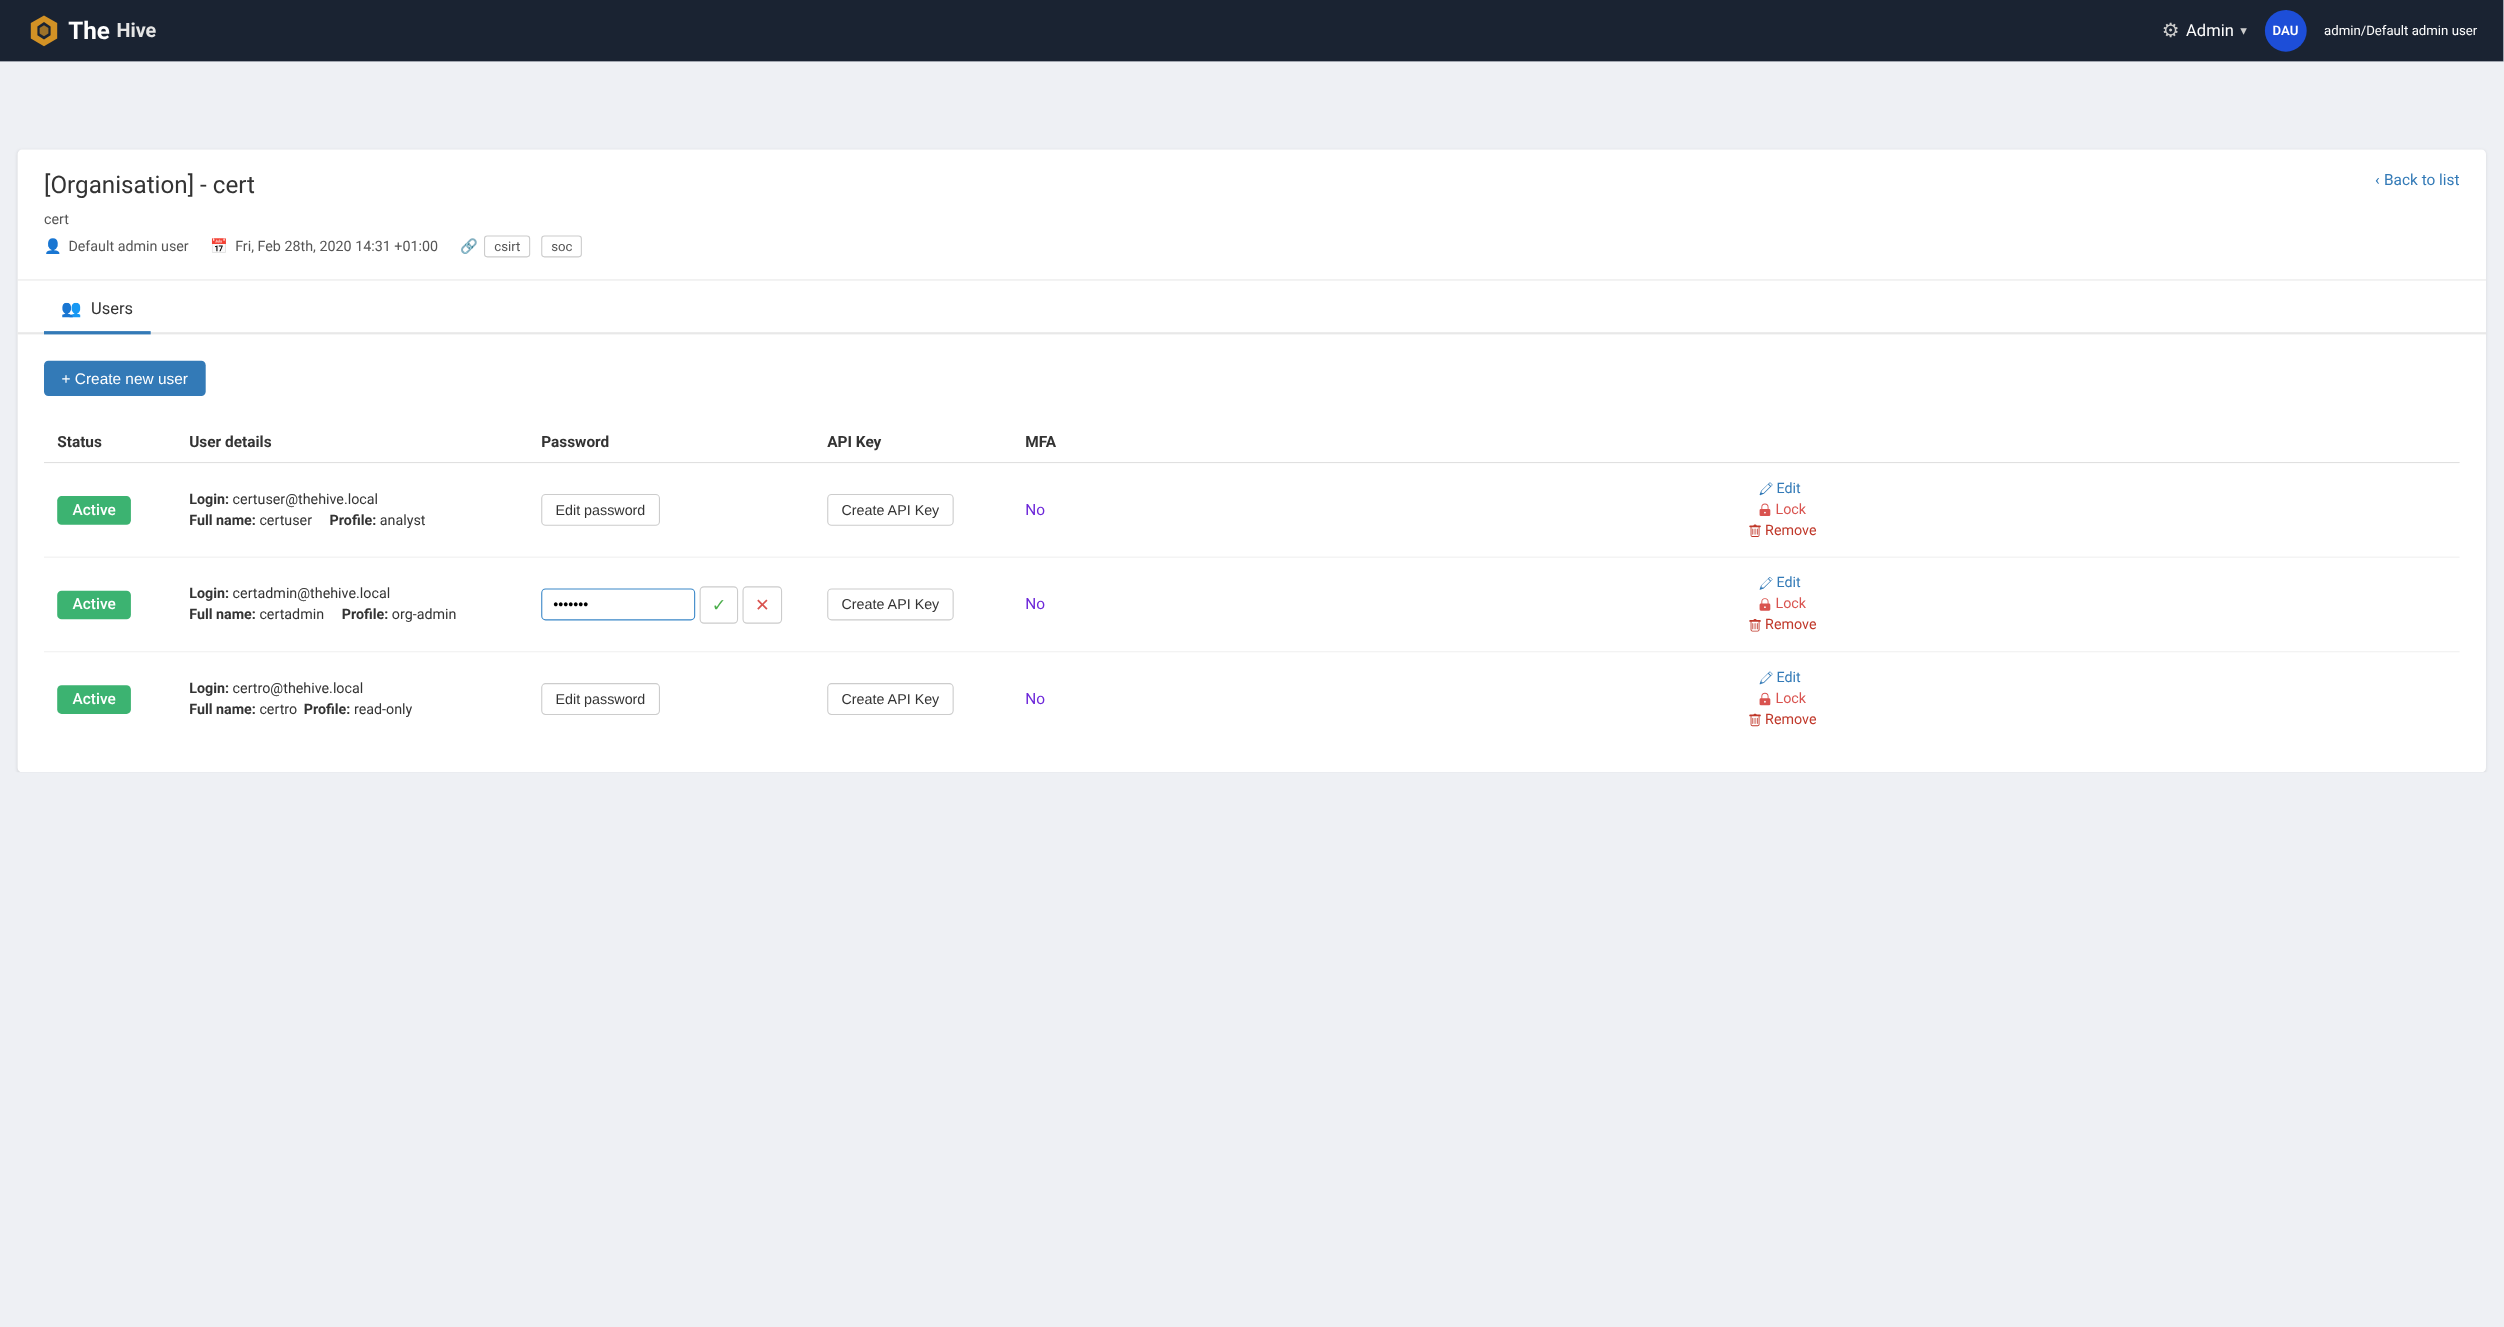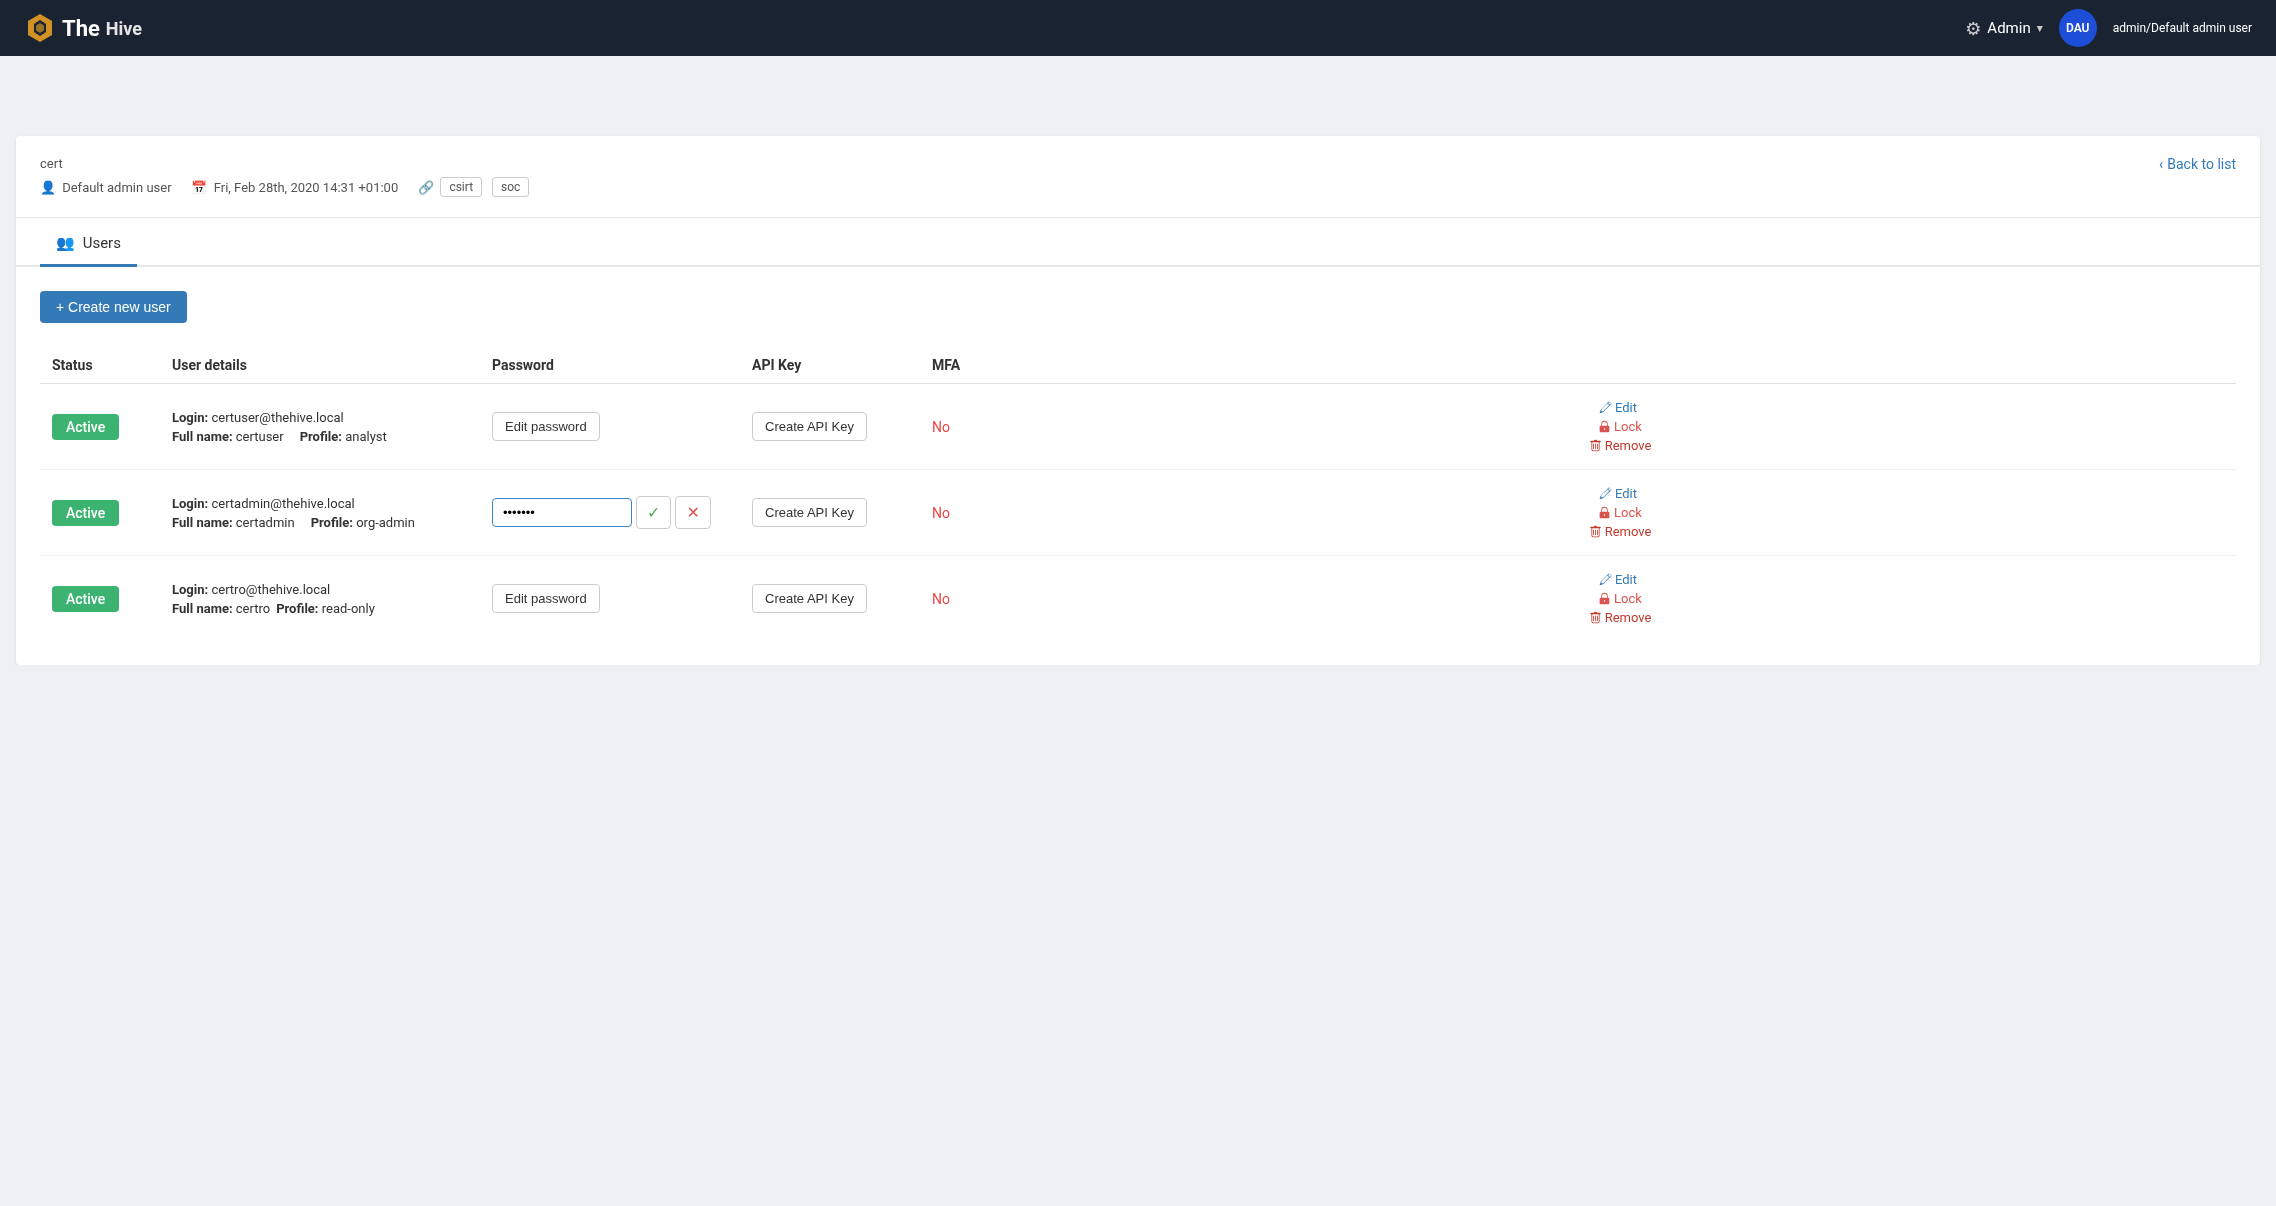--- a/index.html
+++ b/index.html
@@ -215,21 +215,21 @@
     .pwd-cancel-btn {
       background: #fff;
       border: 1px solid #ccc;
       padding: 6px 10px;
       border-radius: 4px;
       cursor: pointer;
       color: #d9534f;
       font-size: 16px;
     }
 
-    .mfa-text { font-size: 14px; color: #ef4444; }
+    .mfa-text { font-size: 14px; color: #6d28d9; }
 
     .actions-cell {
       display: flex;
       align-items: center;
       gap: 4px;
       white-space: nowrap;
       flex-direction: column;
     }
     .action-edit { color: #337ab7; cursor: pointer; font-size: 13px; display: flex; align-items: center; gap: 3px; }
     .action-lock { color: #d9534f; cursor: pointer; font-size: 13px; display: flex; align-items: center; gap: 3px; margin-left: 4px; }
@@ -265,20 +265,21 @@
     <span class="user-info">admin/Default admin user</span>
   </div>
 </nav>
 
 <div class="subheader"></div>
 
 <div class="main-card">
 
   <div class="org-header">
     <div>
+      <div class="org-title">[Organisation] - cert</div>
       <div class="org-meta">cert</div>
       <div class="org-details">
         <div class="detail-item">
           <span>👤</span>
           <span>Default admin user</span>
         </div>
         <div class="detail-item">
           <span>📅</span>
           <span>Fri, Feb 28th, 2020 14:31 +01:00</span>
         </div>

